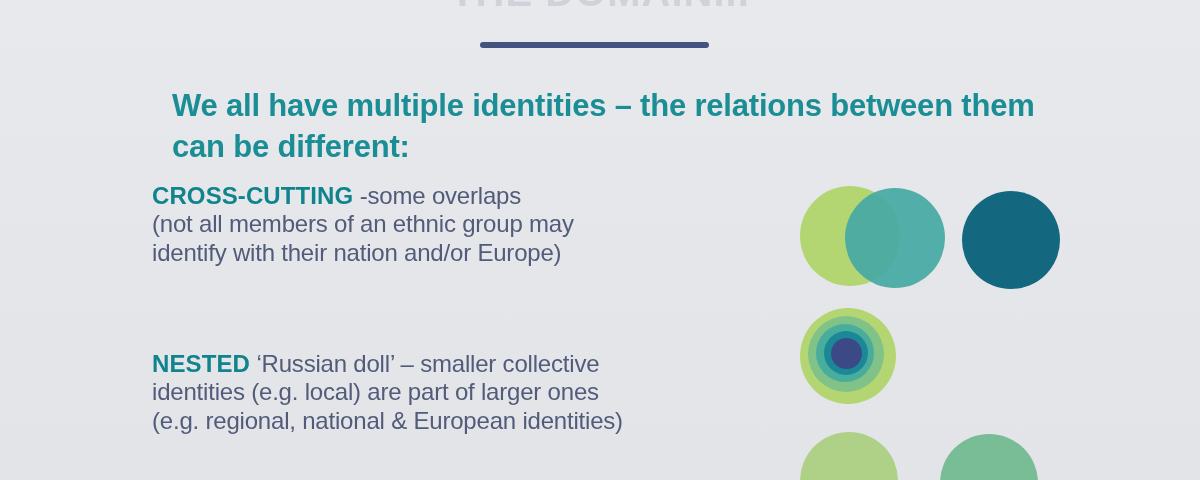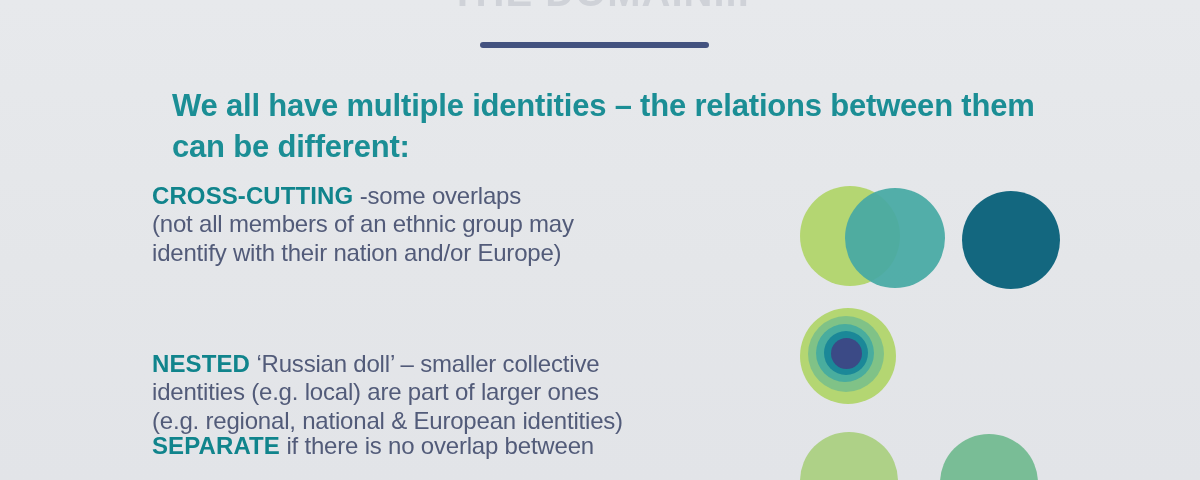--- a/index.html
+++ b/index.html
@@ -147,23 +147,20 @@
     <span class="line">(not all members of an ethnic group may</span>
     <span class="line">identify with their nation and/or Europe)</span>
   </div>
 
   <div class="block block-nested">
     <span class="line"><span class="kw">NESTED</span><span> ‘Russian doll’ – smaller collective</span></span>
     <span class="line">identities (e.g. local) are part of larger ones</span>
     <span class="line">(e.g. regional, national &amp; European identities)</span>
   </div>
 
-  <div class="block block-separate">
-    <span class="line"><span class="kw">SEPARATE</span><span> if there is no overlap between</span></span>
-  </div>
 
   <div class="figure fig-cross">
     <div class="circle c-green"></div>
     <div class="circle c-teal"></div>
     <div class="circle c-dark"></div>
   </div>
 
   <div class="figure fig-nested">
     <div class="circle n1"></div>
     <div class="circle n2"></div>

